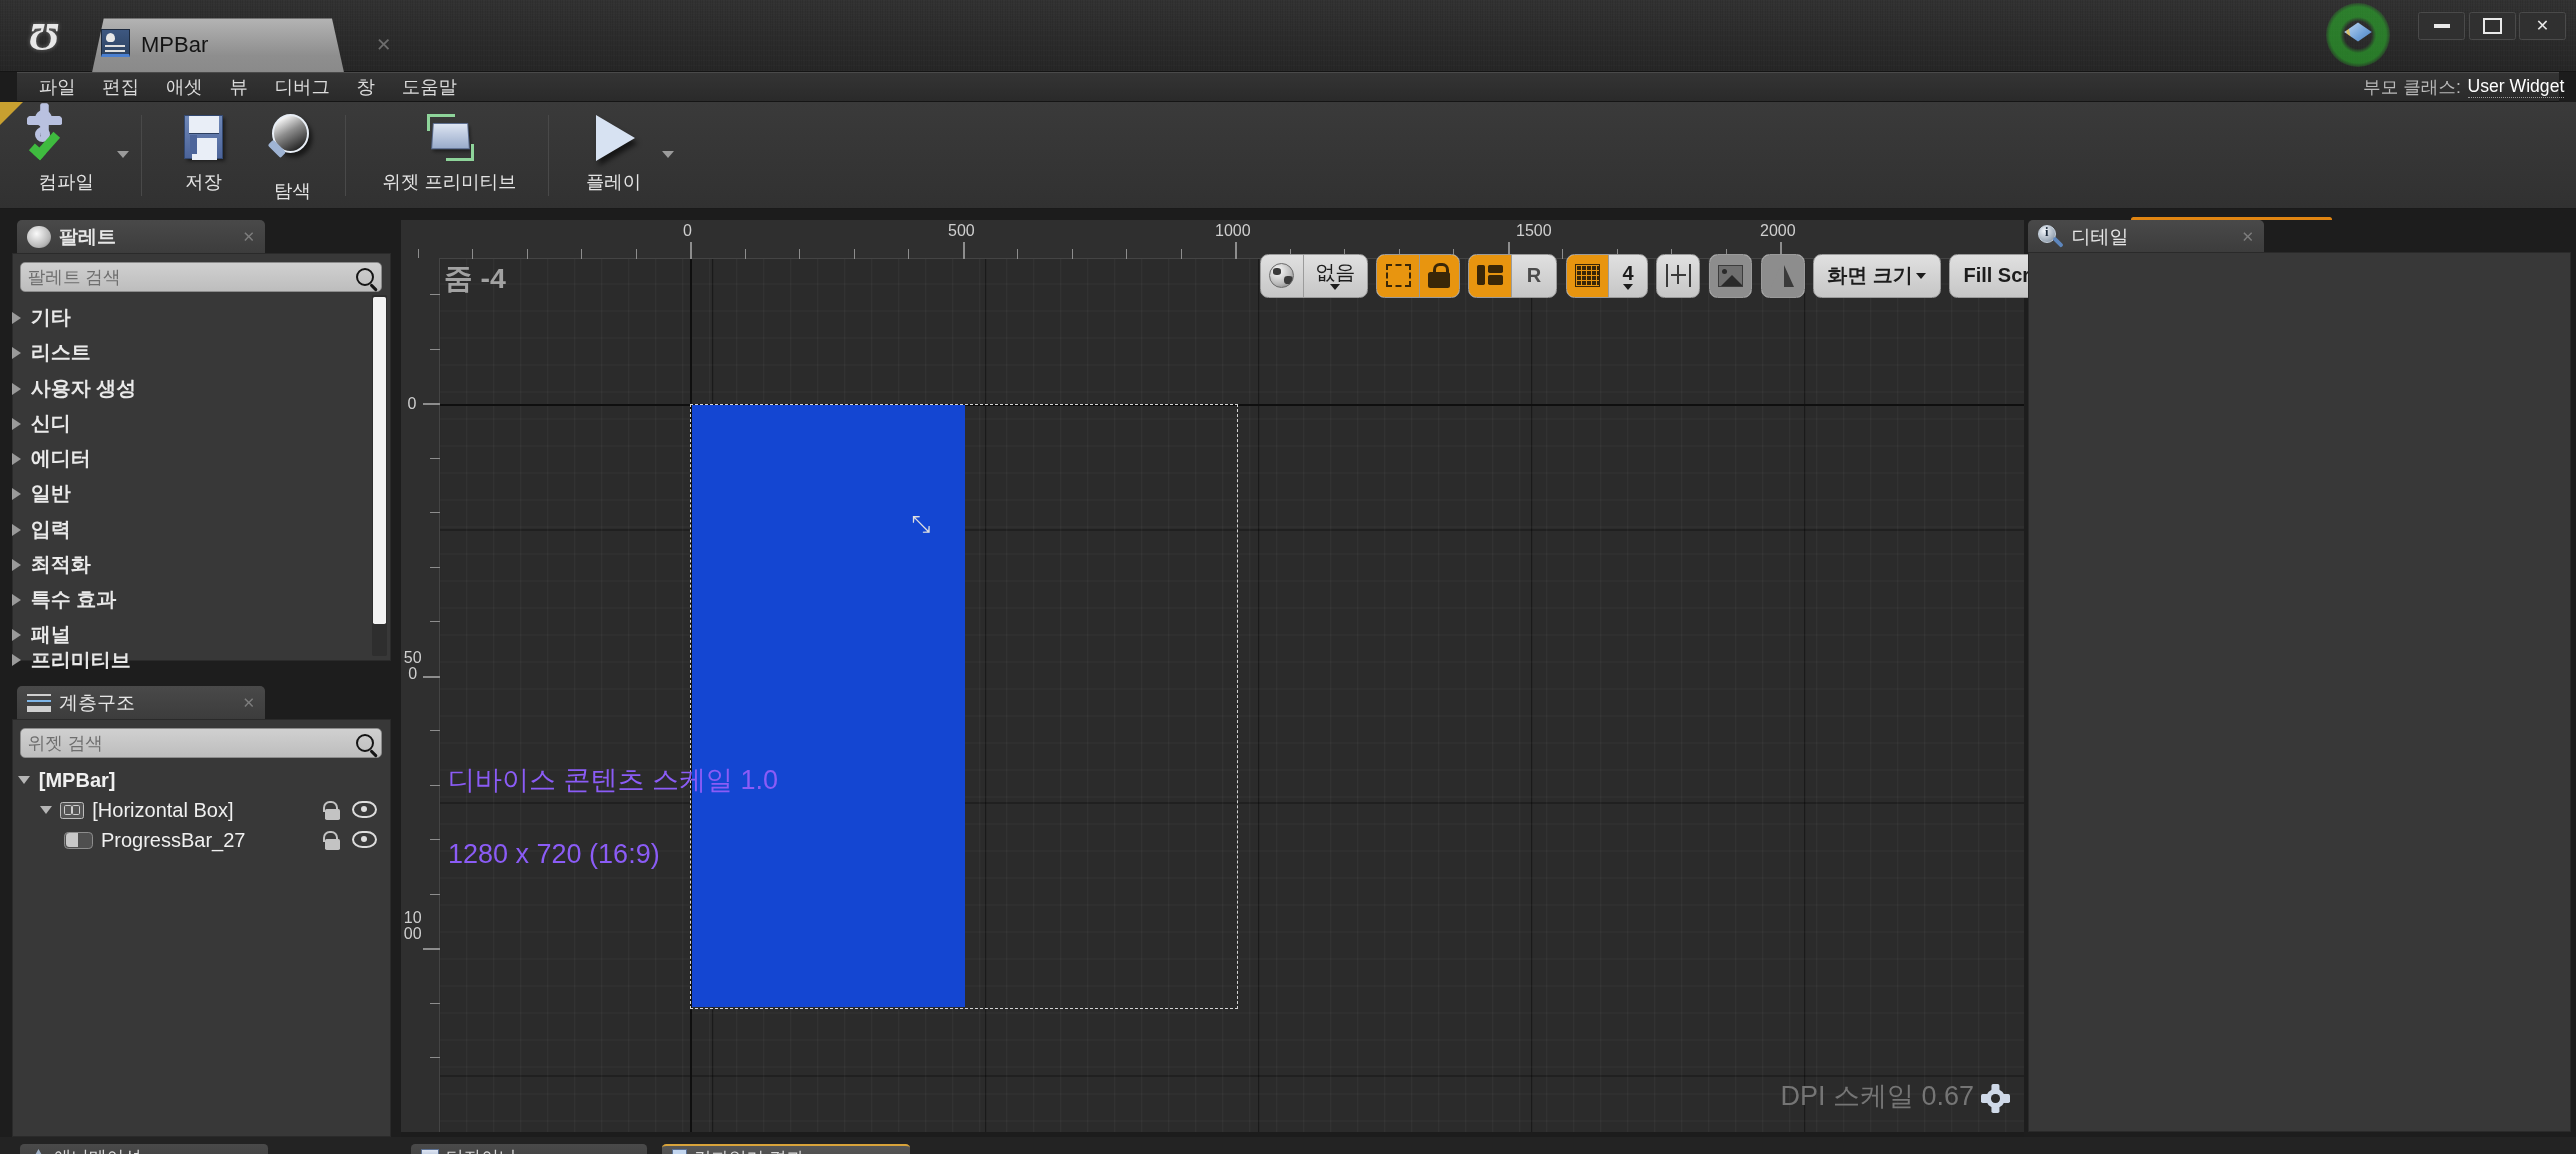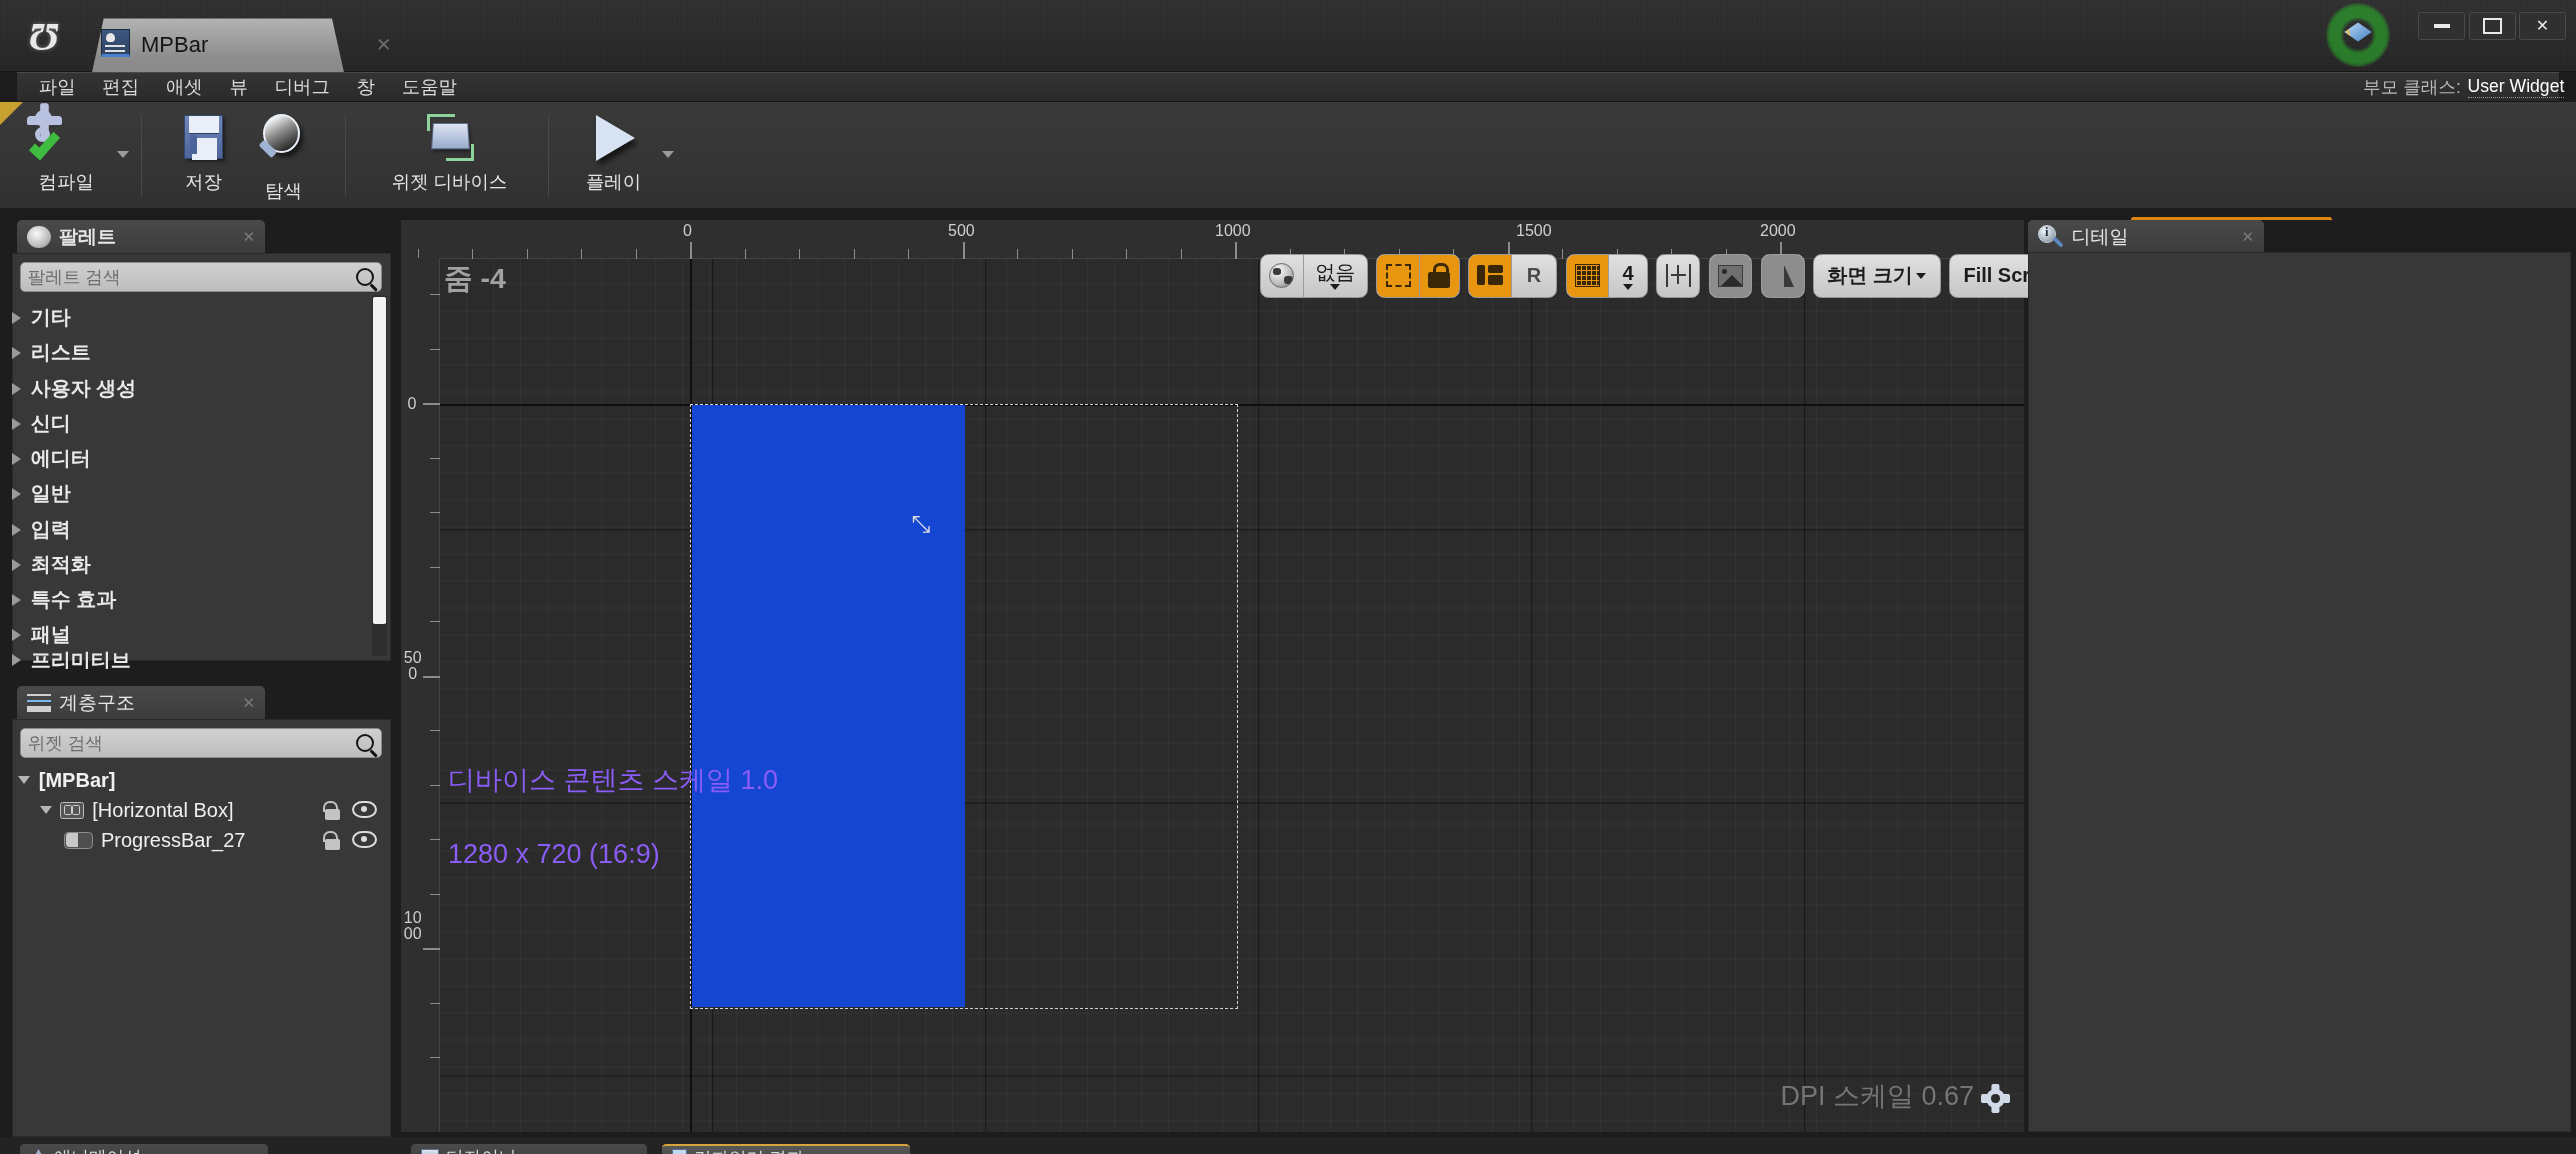--- a/index.html
+++ b/index.html
@@ -340,37 +340,37 @@
   <div class="tb-sep" style="left:141px;"></div>
 
   <div class="tb-btn" style="left:163px;width:81px;">
     <div class="tb-ico" id="ic-save">
       <div class="fl"></div>
         <div class="sh"></div>
     </div>
     <div class="tb-lbl">저장</div>
   </div>
 
-  <div class="tb-btn" style="left:243px;width:81px;gap:12px;">
+  <div class="tb-btn" style="left:252px;width:81px;gap:12px;">
     <div class="tb-ico" id="ic-browse">
       <div class="mg"></div>
         <div class="hd"></div>
     </div>
     <div class="tb-lbl">탐색</div>
   </div>
 
   <div class="tb-sep" style="left:345px;"></div>
 
   <div class="tb-btn" style="left:364px;width:171px;">
     <div class="tb-ico" id="ic-reflect">
       <div class="br1"></div>
         <div class="scr"></div>
         <div class="br2"></div>
     </div>
-    <div class="tb-lbl">위젯 디바이스</div>
+    <div class="tb-lbl">위젯 프리미티브</div>
   </div>
 
   <div class="tb-sep" style="left:548px;"></div>
 
   <div class="tb-btn" style="left:564px;width:99px;">
     <div class="tb-ico" id="ic-play">
         <div class="tri"></div>
       </div>
     <div class="tb-lbl">플레이</div>
   </div>

